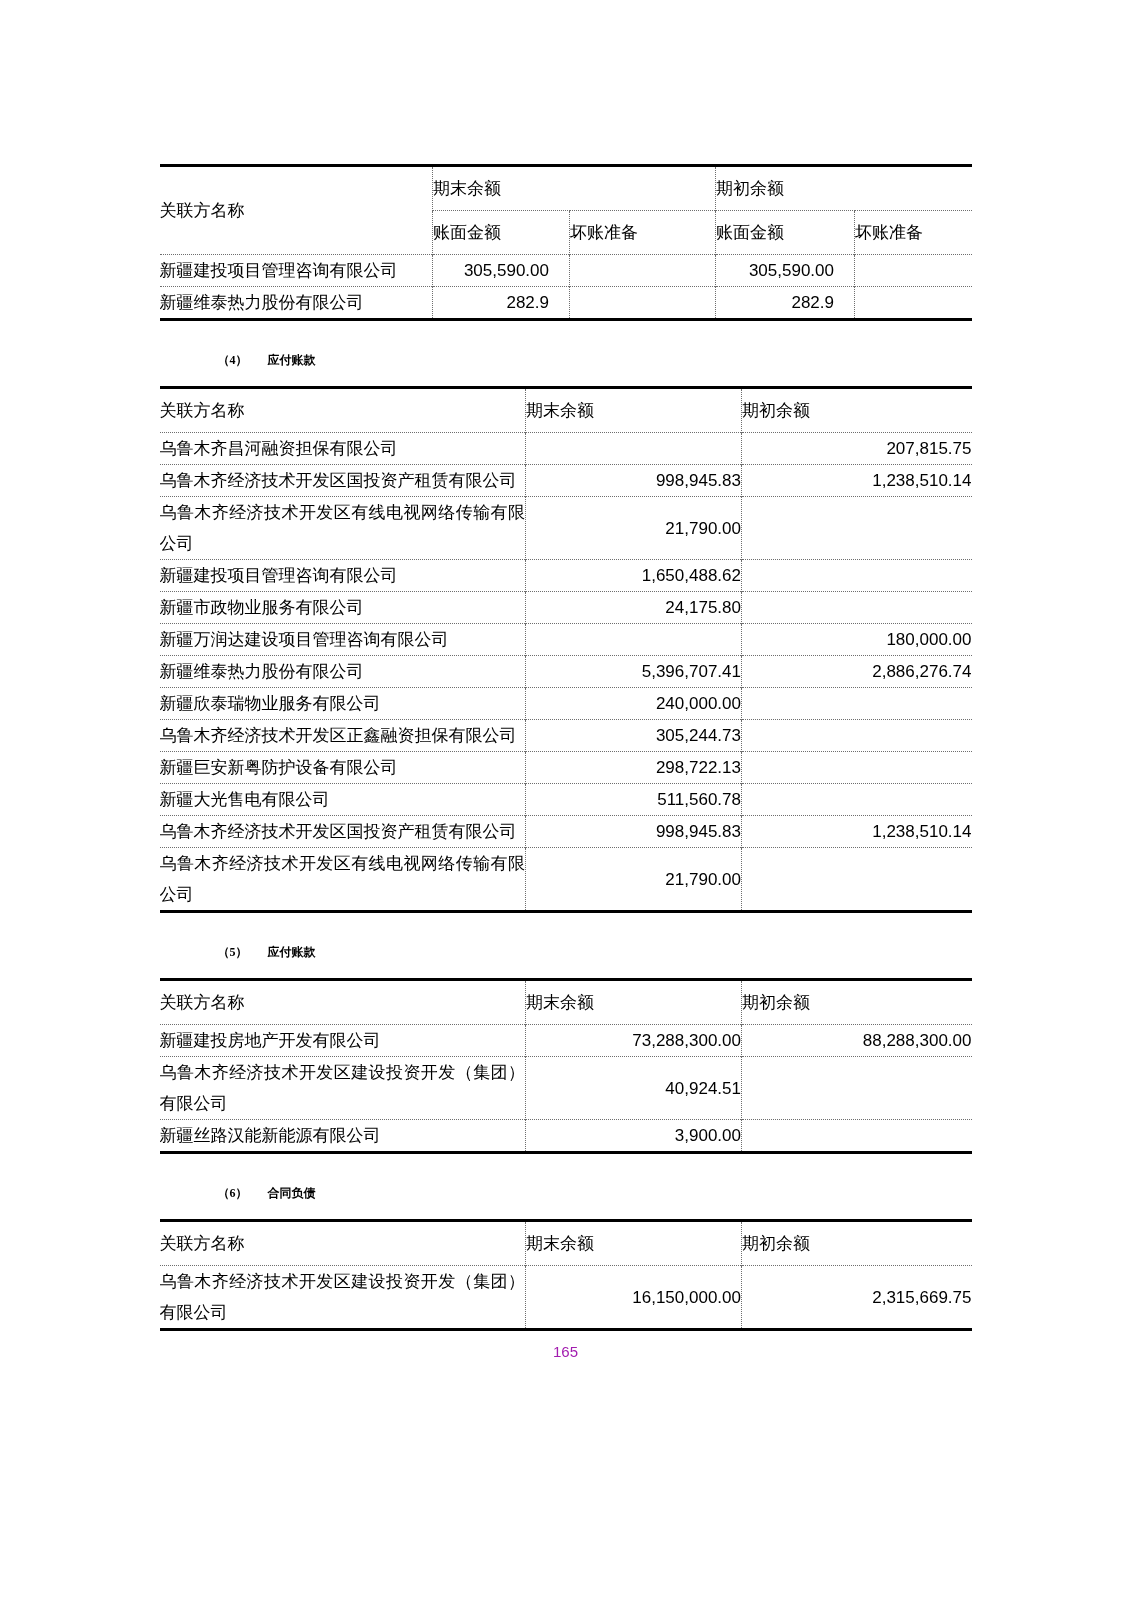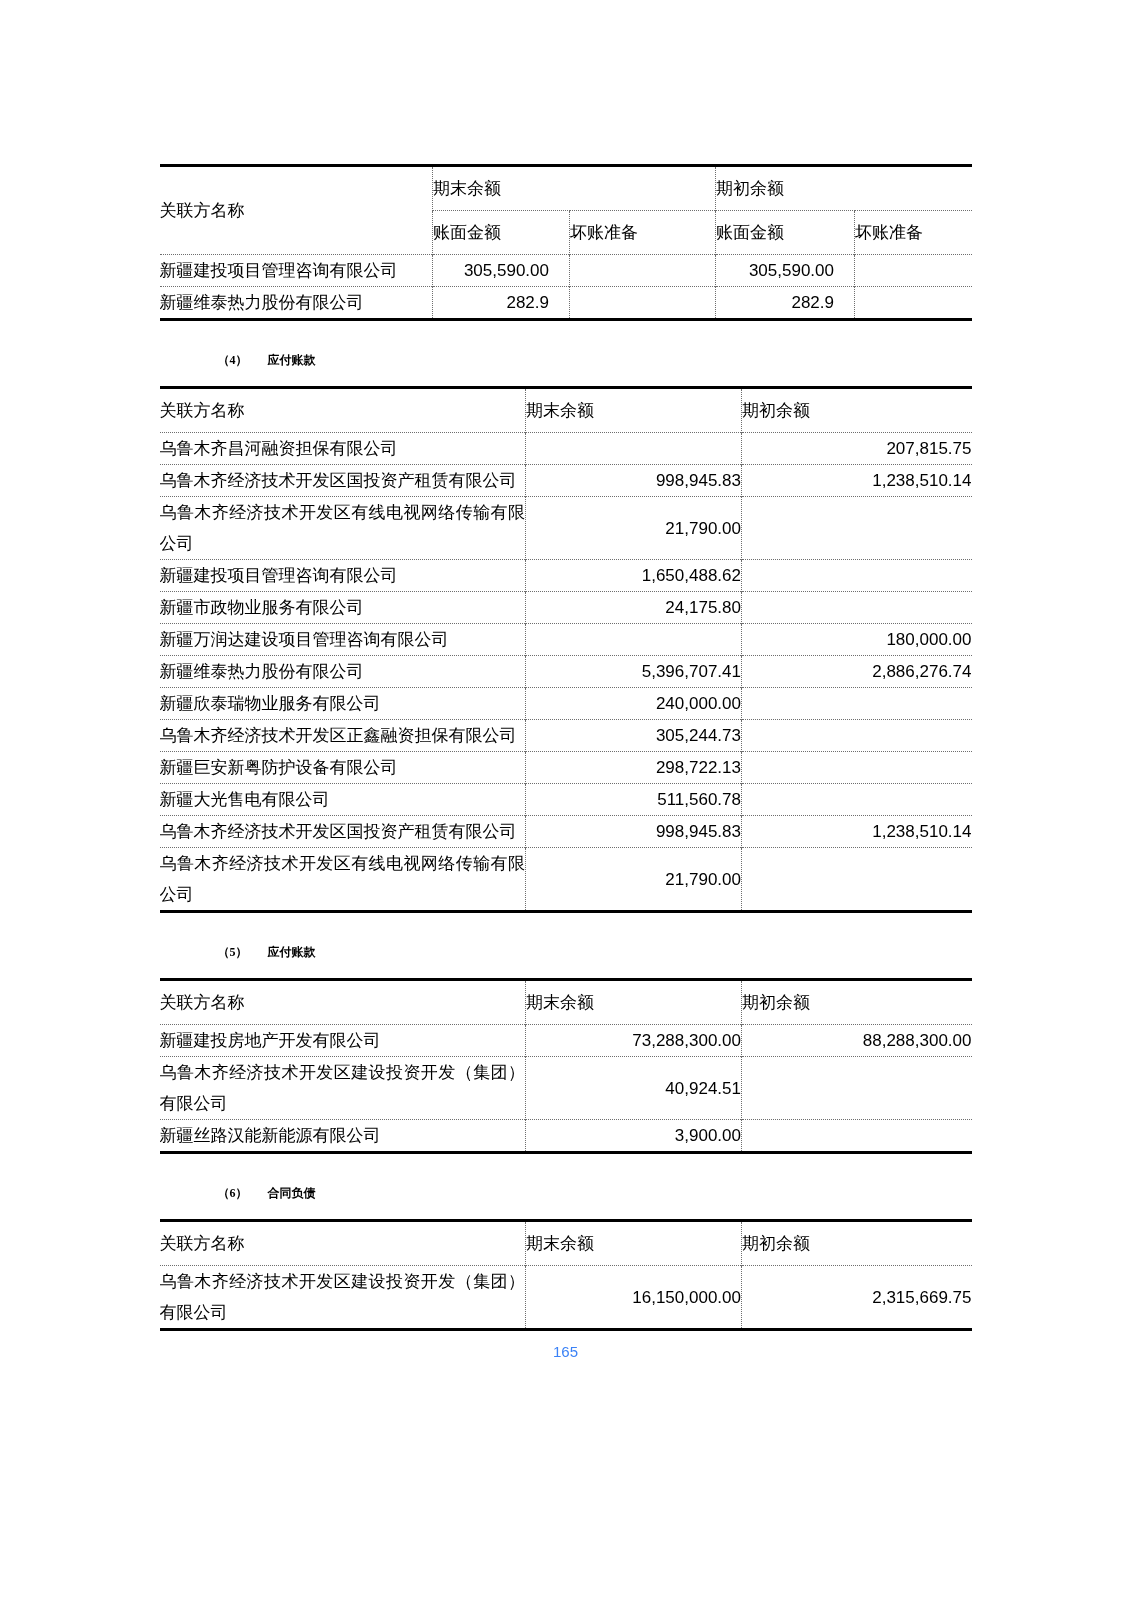--- a/index.html
+++ b/index.html
@@ -56,21 +56,21 @@
     font-size: 12px;
     font-weight: bold;
     line-height: 26px;
   }
   .sec-heading .sec-num { margin-right: 20px; }
   .page-number {
     margin-top: 12px;
     text-align: center;
     font-family: "Liberation Sans", sans-serif;
     font-size: 15px;
-    color: #3b82f6;
+    color: #a21caf;
   }
 </style>
 </head>
 <body>
 
 <div class="page">
   <div class="content">
 
     <table class="report t1">
       <colgroup>

